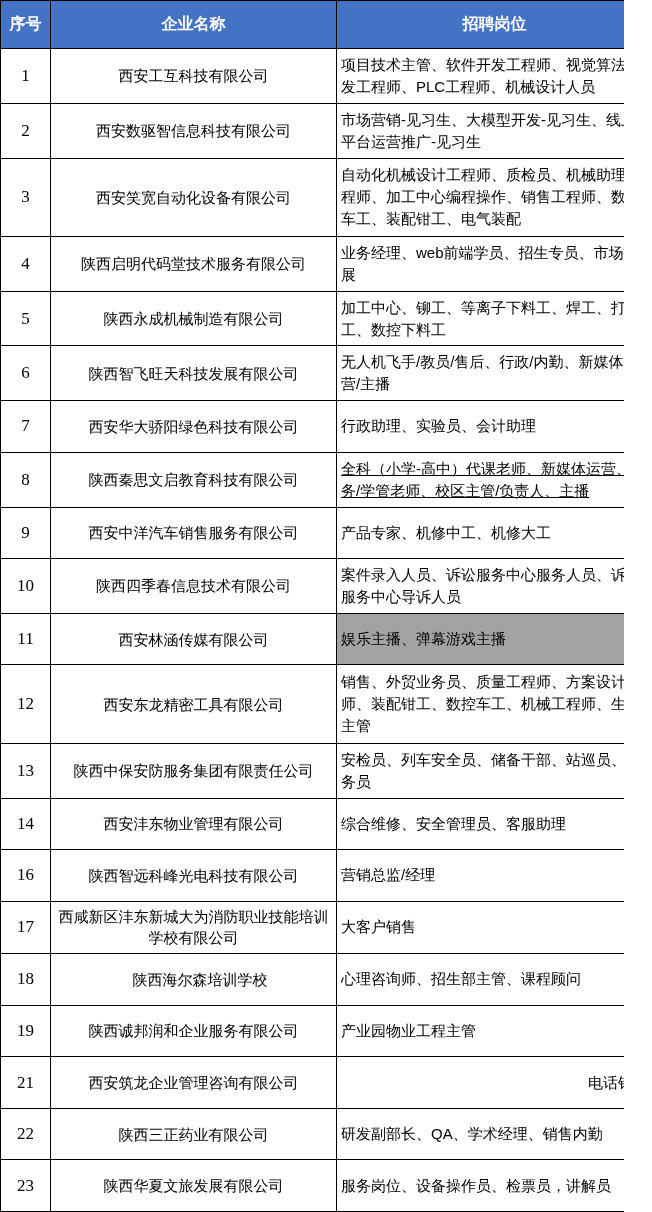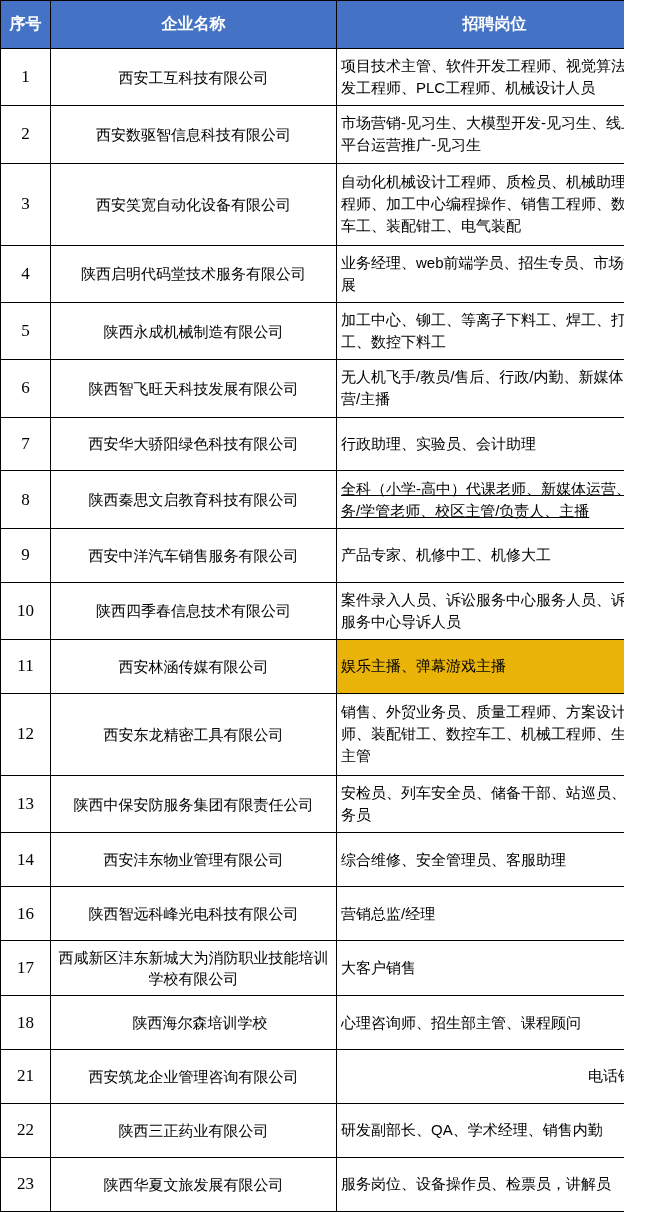--- a/index.html
+++ b/index.html
@@ -133,21 +133,21 @@
 
   <tr>
     <td class="cell-index" style="border-color: rgb(0, 0, 0); background: rgb(255, 255, 255); color: rgb(0, 0, 0);">10</td>
     <td class="cell-company" style="border-color: rgb(0, 0, 0); background: rgb(255, 255, 255); color: rgb(0, 0, 0);">陕西四季春信息技术有限公司</td>
     <td class="cell-positions" style="border-color: rgb(0, 0, 0); background: rgb(255, 255, 255); color: rgb(0, 0, 0);">案件录入人员、诉讼服务中心服务人员、诉讼服务中心导诉人员</td>
   </tr>
 
   <tr>
     <td class="cell-index" style="border-color: rgb(0, 0, 0); background: rgb(255, 255, 255); color: rgb(0, 0, 0); margin-left: 44px;">11</td>
     <td class="cell-company" style="border-color: rgb(0, 0, 0); background: rgb(255, 255, 255); color: rgb(0, 0, 0);">西安林涵传媒有限公司</td>
-    <td class="cell-positions" style="border-color: rgb(0, 0, 0); background: #eab308; color: rgb(0, 0, 0);">娱乐主播、弹幕游戏主播</td>
+    <td class="cell-positions" style="border-color: rgb(0, 0, 0); background: #a3a3a3; color: rgb(0, 0, 0);">娱乐主播、弹幕游戏主播</td>
   </tr>
 
   <tr>
     <td class="cell-index" style="border-color: rgb(0, 0, 0); background: rgb(255, 255, 255); color: rgb(0, 0, 0);">12</td>
     <td class="cell-company" style="border-color: rgb(0, 0, 0); background: rgb(255, 255, 255); color: rgb(0, 0, 0);">西安东龙精密工具有限公司</td>
     <td class="cell-positions" style="border-color: rgb(0, 0, 0); background: rgb(255, 255, 255); color: rgb(0, 0, 0);">销售、外贸业务员、质量工程师、方案设计师、装配钳工、数控车工、机械工程师、生产主管</td>
   </tr>
 
   <tr>
     <td class="cell-index" style="border-color: rgb(0, 0, 0); background: rgb(255, 255, 255); color: rgb(0, 0, 0);">13</td>
@@ -173,20 +173,25 @@
     <td class="cell-company" style="border-color: rgb(0, 0, 0); background: rgb(255, 255, 255); color: rgb(0, 0, 0);">西咸新区沣东新城大为消防职业技能培训学校有限公司</td>
     <td class="cell-positions" style="border-color: rgb(0, 0, 0); background: rgb(255, 255, 255); color: rgb(0, 0, 0);">大客户销售</td>
   </tr>
 
   <tr>
     <td class="cell-index" style="border-color: rgb(0, 0, 0); background: rgb(255, 255, 255); color: rgb(0, 0, 0);">18</td>
     <td class="cell-company" style="border-color: rgb(0, 0, 0); background: rgb(255, 255, 255); color: rgb(0, 0, 0); padding-left: 17px;">陕西海尔森培训学校</td>
     <td class="cell-positions" style="border-color: rgb(0, 0, 0); background: rgb(255, 255, 255); color: rgb(0, 0, 0);">心理咨询师、招生部主管、课程顾问</td>
   </tr>
 
+  <tr>
+    <td class="cell-index" style="border-color: rgb(0, 0, 0); background: rgb(255, 255, 255); color: rgb(0, 0, 0);">19</td>
+    <td class="cell-company" style="border-color: rgb(0, 0, 0); background: rgb(255, 255, 255); color: rgb(0, 0, 0);">陕西诚邦润和企业服务有限公司</td>
+    <td class="cell-positions" style="border-color: rgb(0, 0, 0); background: rgb(255, 255, 255); color: rgb(0, 0, 0);">产业园物业工程主管</td>
+  </tr>
 
 
   <tr>
     <td class="cell-index" style="border-color: rgb(0, 0, 0); background: rgb(255, 255, 255); color: rgb(0, 0, 0);">21</td>
     <td class="cell-company" style="border-color: rgb(0, 0, 0); background: rgb(255, 255, 255); color: rgb(0, 0, 0);">西安筑龙企业管理咨询有限公司</td>
     <td class="cell-positions" style="border-color: rgb(0, 0, 0); background: rgb(255, 255, 255); color: rgb(0, 0, 0); text-align: right;">电话销售</td>
   </tr>
 
   <tr>
     <td class="cell-index" style="border-color: rgb(0, 0, 0); background: rgb(255, 255, 255); color: rgb(0, 0, 0);">22</td>

